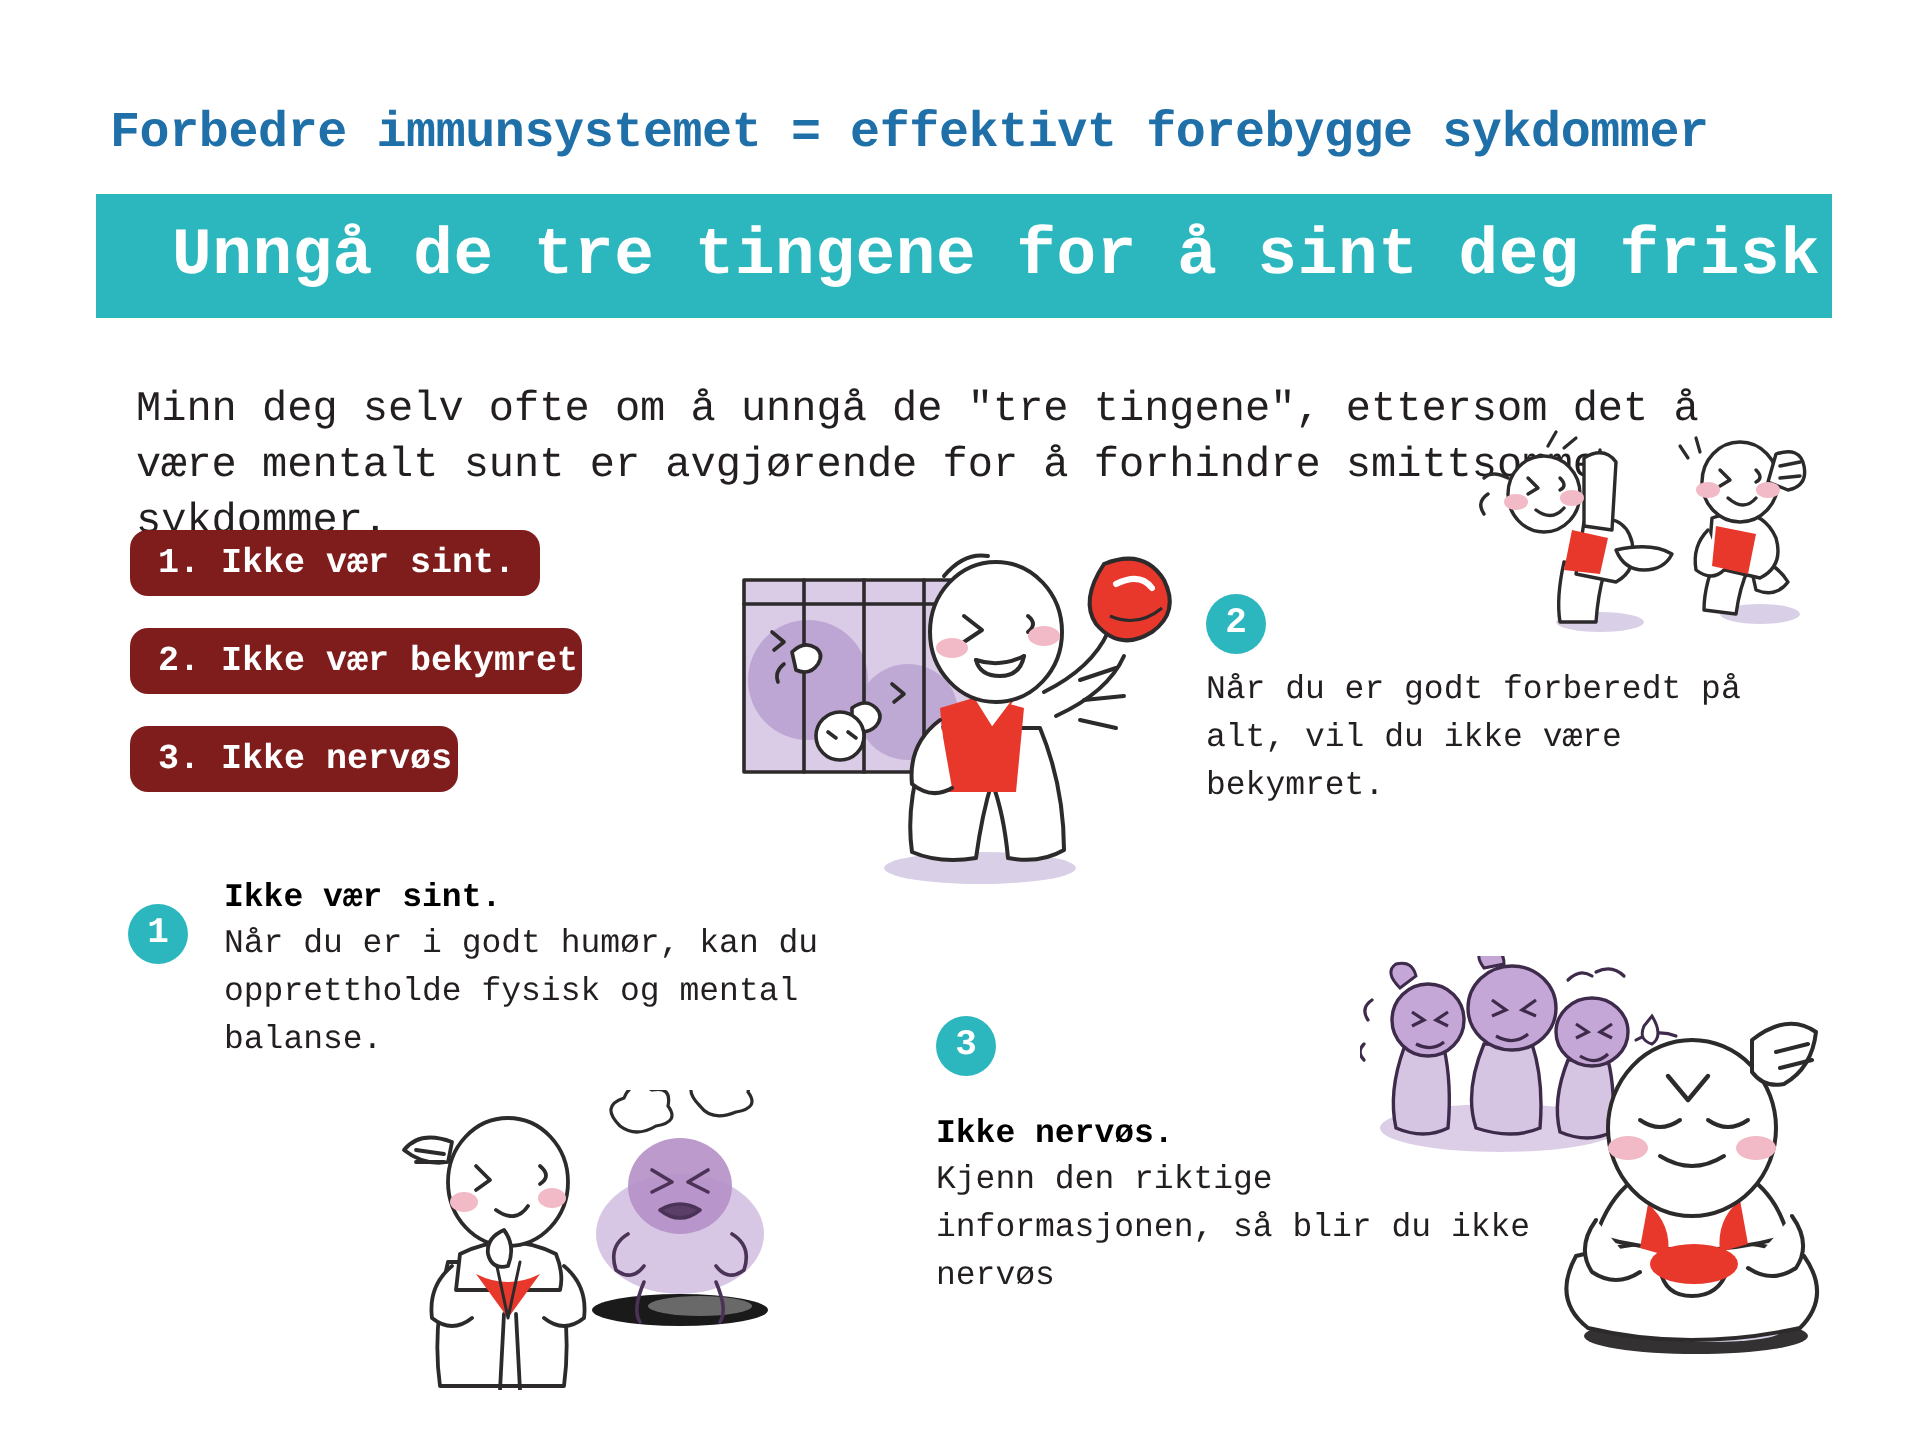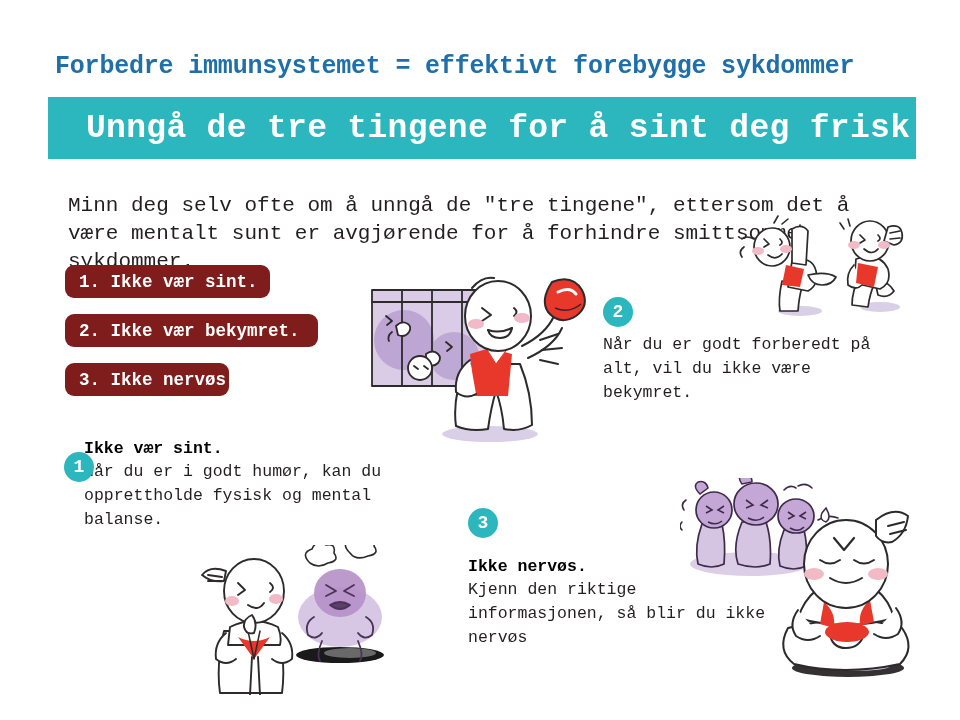--- a/index.html
+++ b/index.html
@@ -73,21 +73,21 @@
     font-weight: bold;
     border-radius: 9px;
     display: flex;
     align-items: center;
     padding: 0 14px;
     height: 33px;
     box-sizing: border-box;
     white-space: nowrap;
   }
   #pill-1 { left: 65px; top: 265px;  width: 205px; }
-  #pill-2 { left: 65px; top: 314px;  width: 253px; }
+  #pill-2 { left: 65px; top: 314px;  width: 226px; }
   #pill-3 { left: 65px; top: 363px;  width: 164px; text-align: right; }
 
   
   .note {
     position: absolute;
   }
   .badge {
     display: inline-block;
     width: 30px;
     height: 30px;
@@ -108,21 +108,21 @@
   }
   .note-body {
     font-size: 16.5px;
     color: #231f20;
     line-height: 24px;
   }
 
   
   #note-1 { left: 64px; top: 438px; width: 350px; }
   #note-1 .badge { position: absolute; left: 0; top: 14px; }
-  #note-1 .note-text { margin-left: 20px; }
+  #note-1 .note-text { margin-left: 48px; }
 
   
   #note-2 { left: 603px; top: 297px; width: 300px; }
   #note-2 .note-text { margin-top: 6px; }
 
   
   #note-3 { left: 468px; top: 508px; width: 310px; }
   #note-3 .note-text { margin-top: 18px; }
 
   

